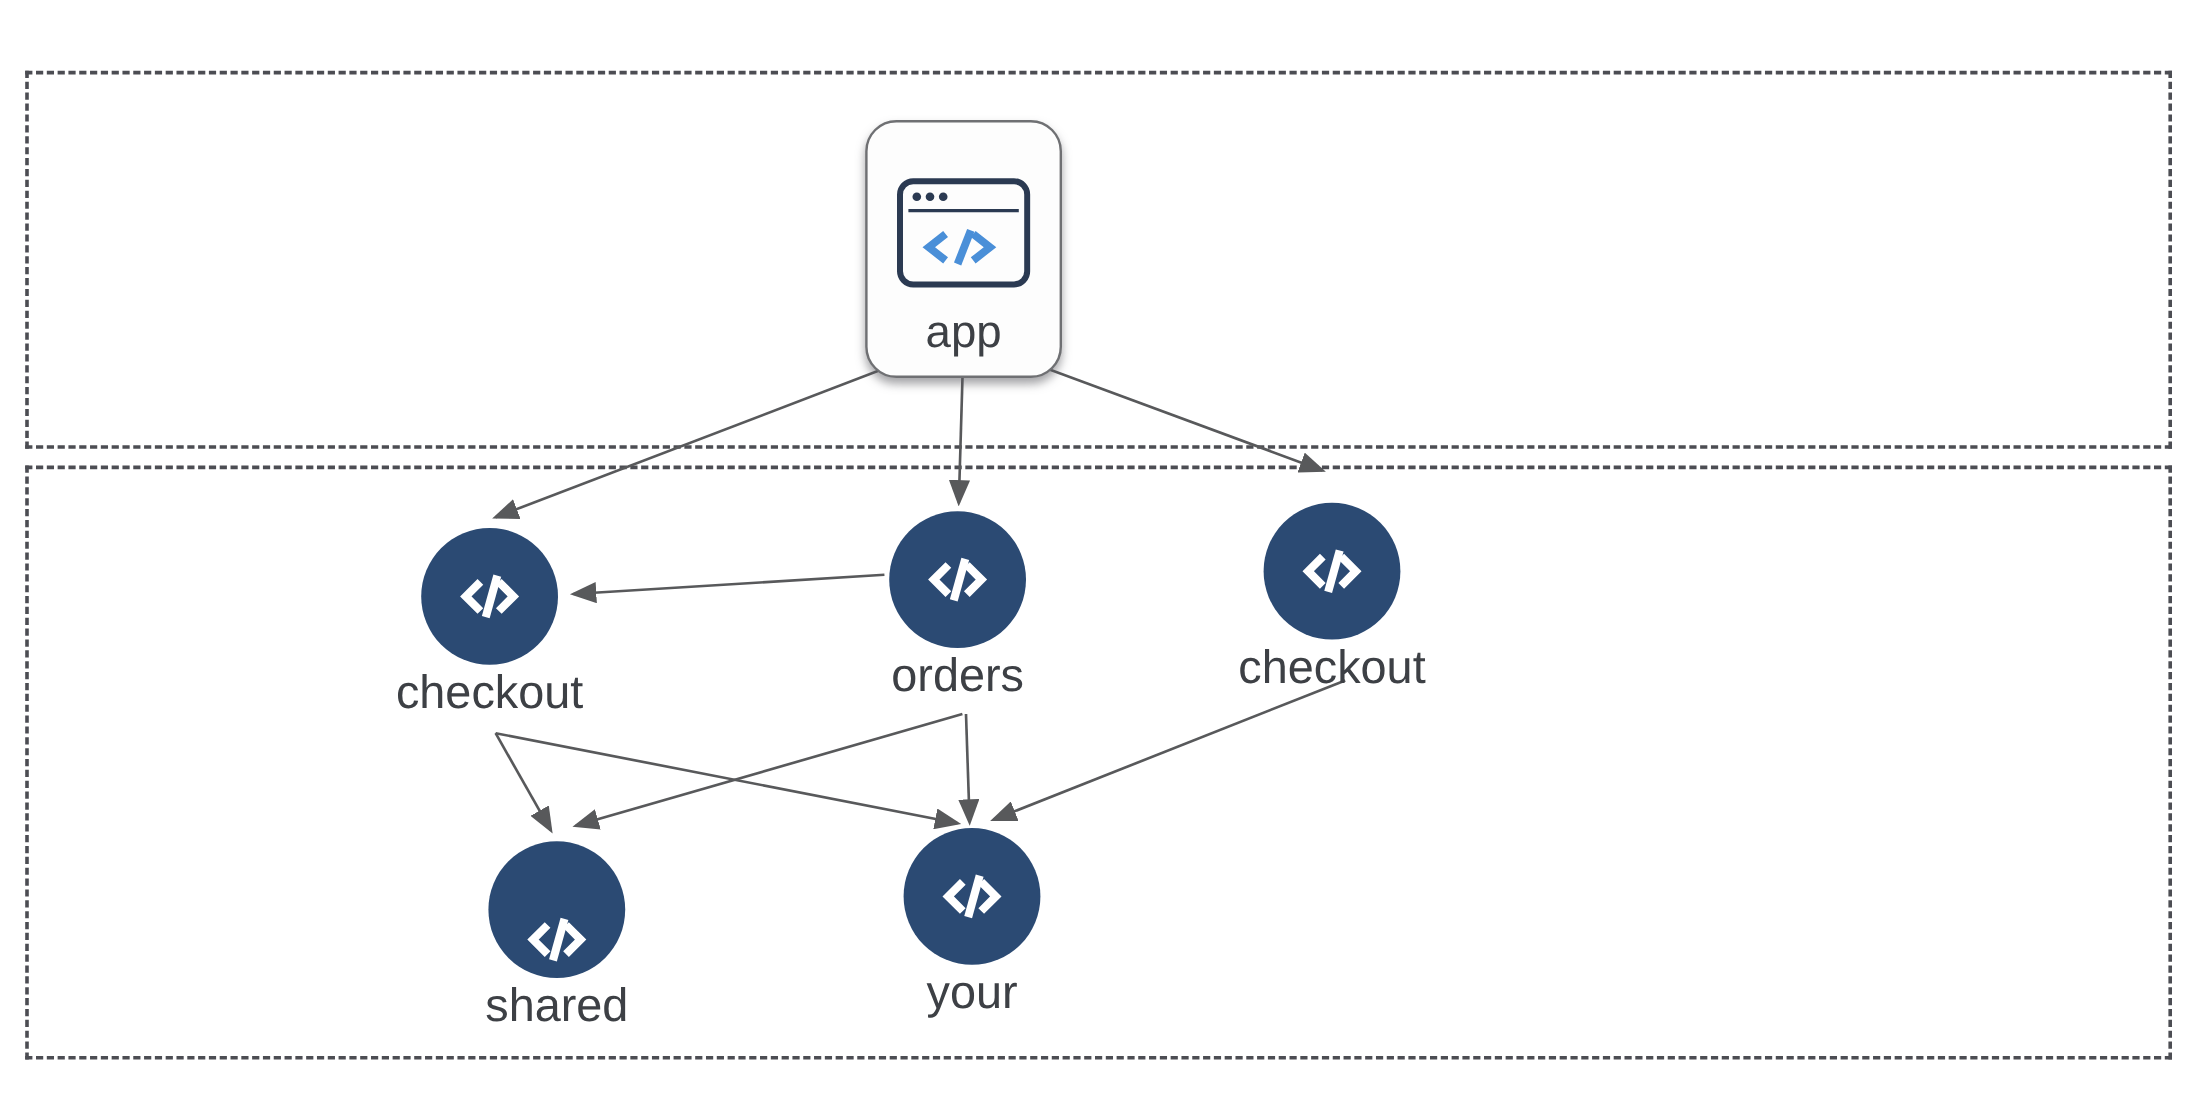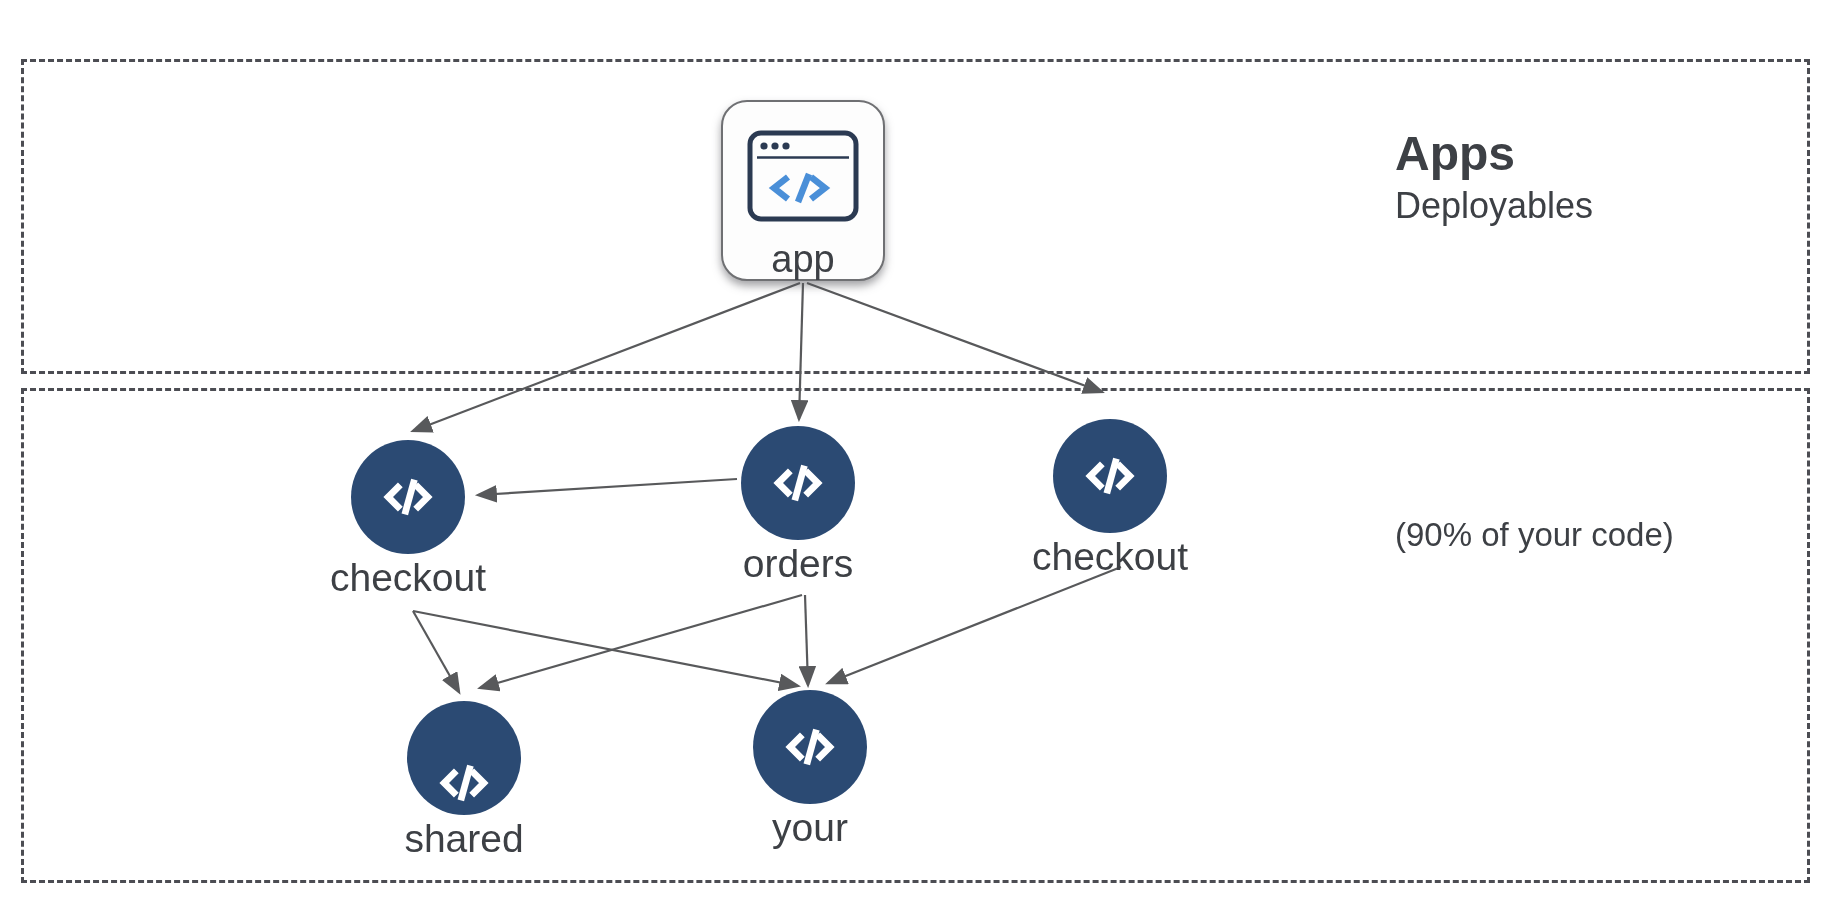--- a/index.html
+++ b/index.html
@@ -28,29 +28,30 @@
     position: absolute;
     left: 0; top: 0;
     width: 1838px;
     height: 920px;
     pointer-events: none;
   }
 
   .app-card {
     position: absolute;
     left: 721px; top: 100px;
-    width: 164px; height: 181px;
+    width: 164px; height: 215px;
     box-sizing: border-box;
     background: #fdfdfd;
     border: 2px solid #6f7073;
     border-radius: 26px;
     box-shadow: 0 5px 8px rgba(90, 90, 95, 0.55);
     display: flex;
     flex-direction: column;
     align-items: center;
+    justify-content: center;
   }
   .browser-icon { margin-top: 28px; }
   .app-label {
     margin-top: 18px;
     font-size: 38px;
     line-height: 1;
     color: #3d4045;
   }
 
   .lib-node {
@@ -169,22 +170,17 @@
       <div class="lib-node" style="left: 753px; top: 690px;">
         <svg width="64" height="64" viewBox="0 0 100 100" fill="none" stroke="#ffffff" stroke-width="10.5">
           <polyline points="38,31 19,50 38,69"></polyline>
           <line x1="60" y1="23" x2="45" y2="77"></line>
           <polyline points="62,31 81,50 62,69"></polyline>
         </svg>
         <div class="node-label">your</div>
       </div>
     </div>
 
-  <div class="section-label apps-label">
-    <div class="section-title">Apps</div>
-    <div class="section-subtitle">Deployables</div>
-  </div>
 
   <div class="section-label libs-label">
-    <div class="section-subtitle">(90% of your code)</div>
   </div>
 
 </div>
 
 </body></html>

